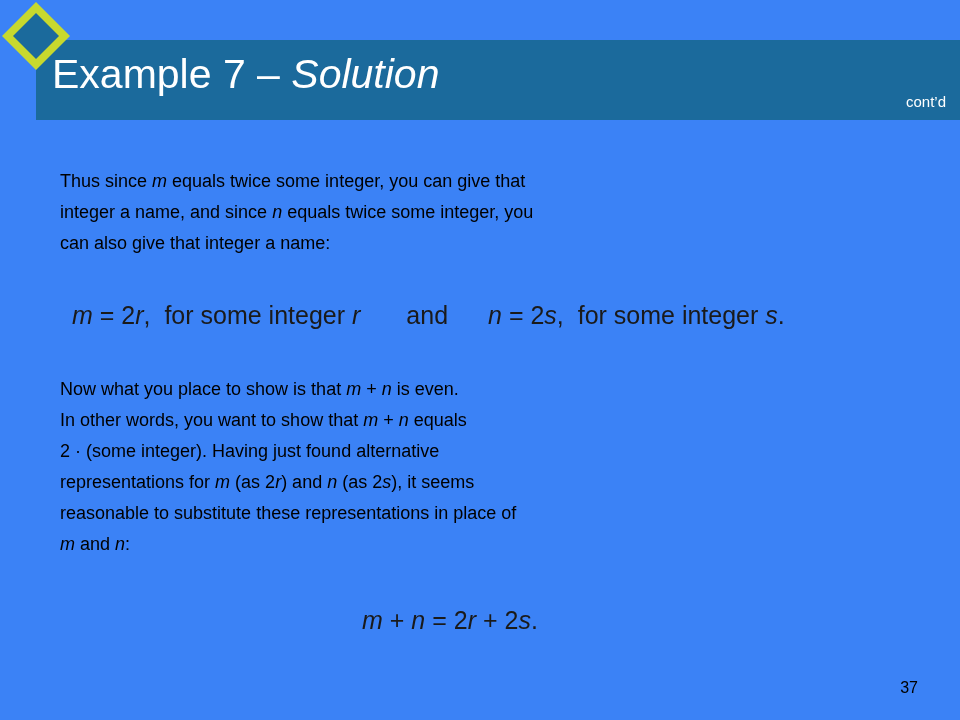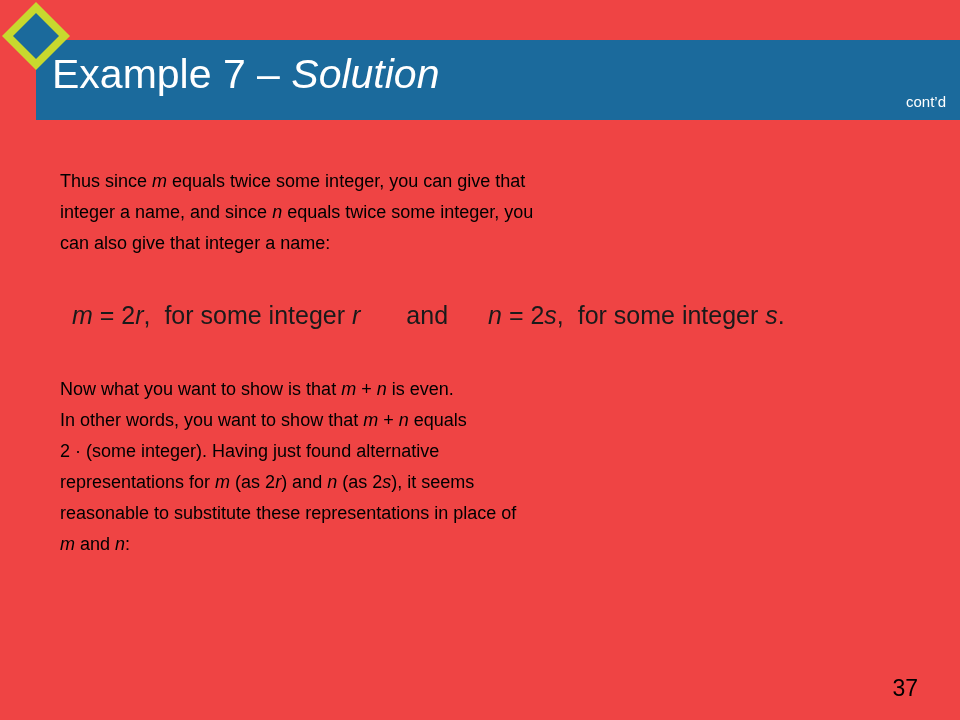--- a/index.html
+++ b/index.html
@@ -13,21 +13,21 @@
     font-family: "Liberation Sans", sans-serif;
     overflow: hidden;
     position: relative;
   }
 
   
   .slide {
     position: relative;
     width: 960px;
     height: 720px;
-    background: #ef4444;
+    background: #3b82f6;
   }
 
   
   .header-bar {
     position: absolute;
     left: 36px;
     top: 40px;
     width: 924px;
     height: 80px;
     background: #1B6A9C;
@@ -101,21 +101,21 @@
     line-height: 30px;
   }
   .gap-wide { display: inline-block; width: 46px; }
   .gap-mid  { display: inline-block; width: 40px; }
 
   
   .page-number {
     position: absolute;
     right: 42px;
     bottom: 20px;
-    font-size: 23px;
+    font-size: 16px;
     line-height: 24px;
     color: #000000;
   }
 </style>
 </head>
 <body>
 
 <div class="slide">
 
   <div class="header-bar"></div>
@@ -130,23 +130,24 @@
   <div class="header-title"><span>Example 7 – </span><span class="em">Solution</span></div>
 
   <div class="header-contd">cont’d</div>
 
   <div class="body-block para-1"><span>Thus since </span><span class="v">m</span><span> equals twice some integer, you can give that
 integer a name, and since </span><span class="v">n</span><span> equals twice some integer, you
 can also give that integer a name:</span></div>
 
   <div class="math eq-1"><span class="it">m</span><span> = 2</span><span class="it">r</span><span>,  for some integer </span><span class="it">r</span><span class="gap-wide"></span><span>and</span><span class="gap-mid"></span><span class="it">n</span><span> = 2</span><span class="it">s</span><span>,  for some integer </span><span class="it">s</span><span>.</span></div>
 
-  <div class="body-block para-2"><span>Now what you want to show is that </span><span class="v">m</span><span> + </span><span class="v">n</span><span> is even.
+  <div class="body-block para-2"><span>Now what you place to show is that </span><span class="v">m</span><span> + </span><span class="v">n</span><span> is even.
 In other words, you want to show that </span><span class="v">m</span><span> + </span><span class="v">n</span><span> equals
 2 · (some integer). Having just found alternative
 representations for </span><span class="v">m</span><span> (as 2</span><span class="v">r</span><span>) and </span><span class="v">n</span><span> (as 2</span><span class="v">s</span><span>), it seems
 reasonable to substitute these representations in place of
 </span><span class="v">m</span><span> and </span><span class="v">n</span><span>:</span></div>
 
+  <div class="math eq-2"><span class="it">m</span><span> + </span><span class="it">n</span><span> = 2</span><span class="it">r</span><span> + 2</span><span class="it">s</span><span>.</span></div>
 
   <div class="page-number">37</div>
 
 </div>
 
 </body></html>

